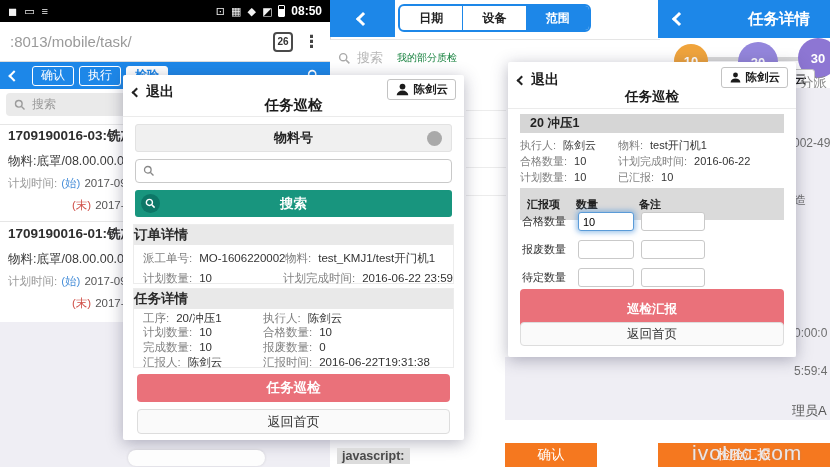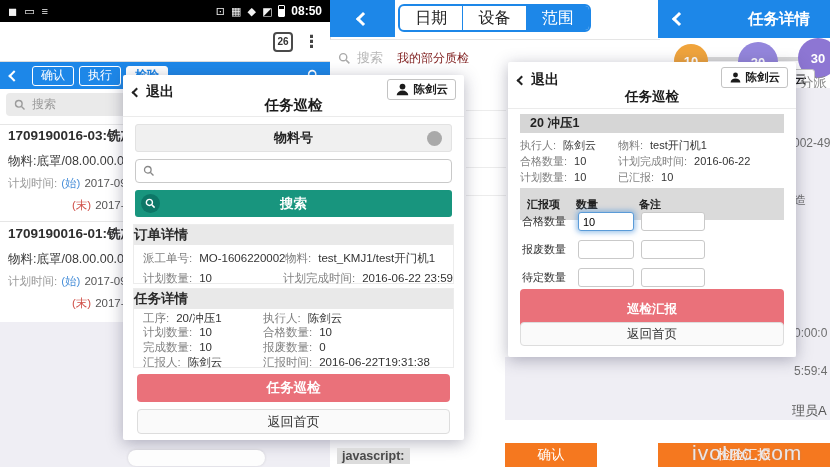--- a/index.html
+++ b/index.html
@@ -39,26 +39,26 @@
   .task-plan .pl{color:#999;}
   .tag-start{color:#4a90d9;margin:0 4px;}
   .tag-end{color:#cf4c45;margin:0 4px;}
   .plan-date{color:#555;}
   .lavender{background:#efeef4;}
 
   
   .mid-head{left:330px;top:0;width:330px;height:40px;background:#fff;border-bottom:1px solid #e5e5e5;border-left:1px solid #d9d9d9;}
   .mid-back{left:330px;top:0;width:65px;height:37px;background:#1d87e8;display:flex;align-items:center;justify-content:center;}
   .tab-group{left:398px;top:4px;width:193px;height:28px;border:2px solid #1d87e8;border-radius:6px;background:#fff;display:flex;overflow:hidden;}
-  .tab-cell{flex:1;display:flex;align-items:center;justify-content:center;font-size:16px;color:#222;border-right:1px solid #1d87e8;}
+  .tab-cell{flex:1;display:flex;align-items:center;justify-content:center;font-size:12px;color:#222;border-right:1px solid #1d87e8;font-weight:bold;}
   .tab-cell:last-child{border-right:none;}
   .tab-cell.active{background:#1d87e8;color:#fff;}
   .mid-search-row{left:338px;top:46px;width:322px;height:24px;display:flex;align-items:center;gap:6px;background:#fff;}
   .mid-search-hint{color:#b5b5b5;font-size:13px;}
-  .mid-search-value{color:#7f1d1d;font-size:12px;margin-left:8px;}
+  .mid-search-value{color:#15803d;font-size:10px;margin-left:8px;}
   .list-divider{background:#ececec;height:1px;}
 
   
   .right-base{left:660px;top:0;width:170px;height:467px;background:#fff;}
   .right-head{left:658px;top:0;width:172px;height:38px;background:#1d87e8;display:flex;align-items:center;}
   .right-title{color:#fff;font-size:15.5px;font-weight:bold;margin-left:64px;white-space:nowrap;}
   .step-line{left:690px;top:57px;width:132px;height:4px;background:#d9d9d9;}
   .step-circle{border-radius:50%;color:#fff;font-size:13px;font-weight:bold;display:flex;align-items:center;justify-content:center;}
   .user-btn{background:#fff;border:1px solid #c3c3c3;border-radius:3px;display:flex;align-items:center;gap:4px;padding:2px 7px;font-size:11.5px;font-weight:bold;color:#1b1b1b;}
   .step-caption{color:#8a8a8a;font-size:13.5px;}
@@ -113,20 +113,21 @@
       <span class="sb-glyph">⊡</span>
       <span class="sb-glyph">▦</span>
       <span class="sb-glyph">◆</span>
       <span class="sb-glyph">◩</span>
       <span class="battery"></span>
       <span class="sb-time">08:50</span>
     </span>
   </div>
 
   <div class="abs url-bar">
+      <span class="url-path">:8013/mobile/task/</span>
     <span class="tab-count">26</span>
     <span class="kebab">⋮</span>
   </div>
 
   <div class="abs blue-bar">
     <span class="chev white" style="width:8px;height:8px;border-width:2px;margin-right:14px;"></span>
     <button class="tb-btn">确认</button>
     <button class="tb-btn">执行</button>
     <button class="tb-btn active">检验</button>
     <svg style="margin-left:auto;" width="13" height="13" viewBox="0 0 20 20">

